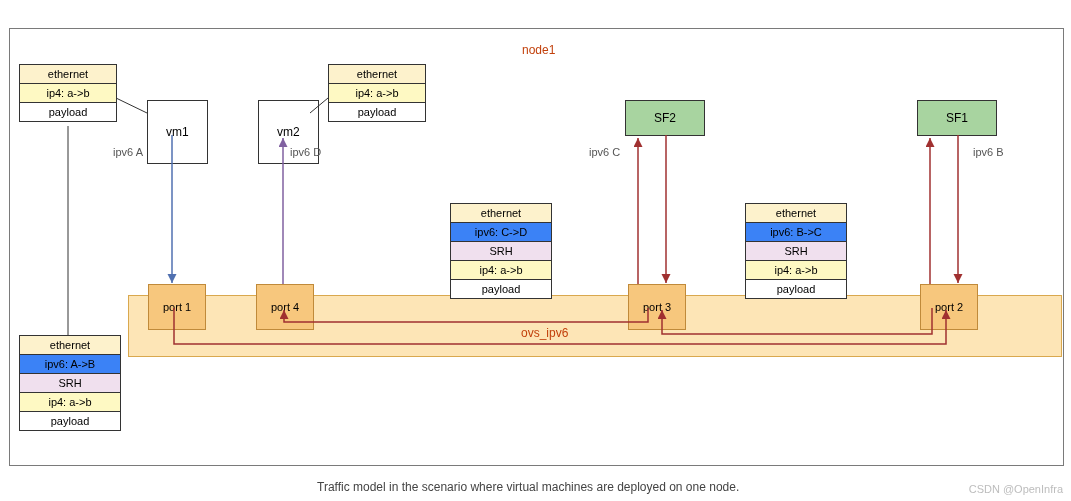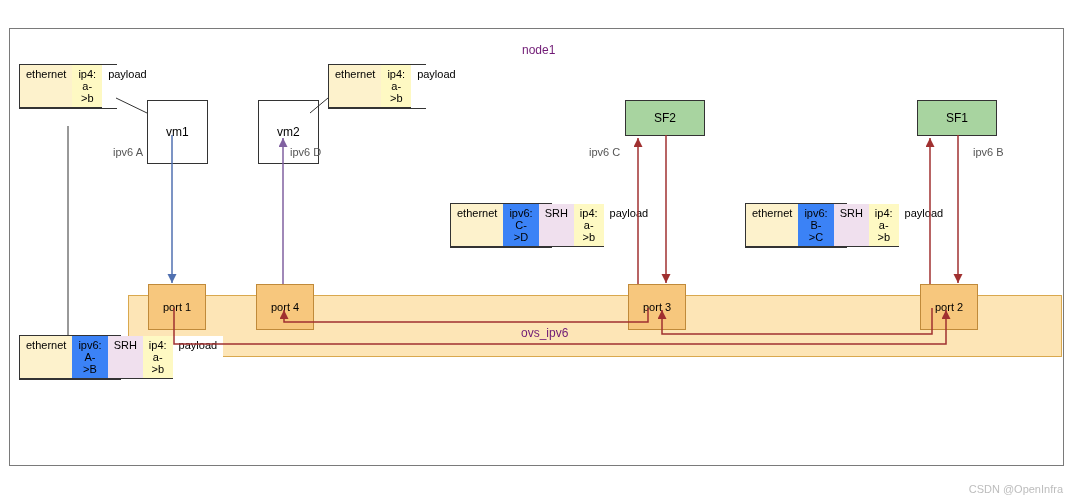--- a/index.html
+++ b/index.html
@@ -1,20 +1,20 @@
 <!DOCTYPE html>
 <html><head>
 <meta charset="utf-8">
 <style>
 body{margin:0;font-family:Arial,sans-serif;font-size:12px;background:#fff}
 .canvas{position:relative;width:1071px;height:501px}
 .box{position:absolute;border:1px solid #000;background:#fff;text-align:center}
 .node-box{border:1px solid #7a7a7a}
-.node-title{position:absolute;font-size:12px;color:#701a75}
-.stack{position:absolute;display:flex;flex-direction:row;border:1px solid #333}
+.node-title{position:absolute;font-size:12px;color:#c2410c}
+.stack{position:absolute;display:flex;flex-direction:column;border:1px solid #333}
 .stack div{border-bottom:1px solid #333;padding:3px 6px;text-align:center;font-size:11px}
 .stack div:last-child{border-bottom:none}
 .eth{background:#fdf2cc}
 .ip4{background:#fef9c3}
 .pay{background:#fff}
 .ip6{background:#3b82f6}
 .srh{background:#f0e0ee}
 .vm{position:absolute;border:1px solid #333;background:#fff;padding:24px 18px;font-size:12px}
 .sf{position:absolute;border:1px solid #333;background:#a8d4a0;padding:10px 28px;font-size:12px}
 .ovs{position:absolute;background:#fde5b6;border:1px solid #d9a84e}
@@ -81,20 +81,21 @@
 </div>
 
 <div class="stack" style="left:19px;top:335px;width:100px">
 <div class="eth">ethernet</div>
 <div class="ip6">ipv6: A-&gt;B</div>
 <div class="srh">SRH</div>
 <div class="ip4">ip4: a-&gt;b</div>
 <div class="pay">payload</div>
 </div>
 
+<div class="caption" style="left:317px;top:480px">Traffic model in the scenario where virtual machines are deployed on one node.</div>
 <div class="watermark">CSDN @OpenInfra</div>
 
 <svg width="1071" height="501">
 <defs>
 <marker id="ar" markerWidth="8" markerHeight="8" refX="6" refY="3" orient="auto">
           <path d="M0,0 L6,3 L0,6 Z" fill="#a03030"></path>
         </marker>
 <marker id="ab" markerWidth="8" markerHeight="8" refX="6" refY="3" orient="auto">
           <path d="M0,0 L6,3 L0,6 Z" fill="#5070b0"></path>
         </marker>

